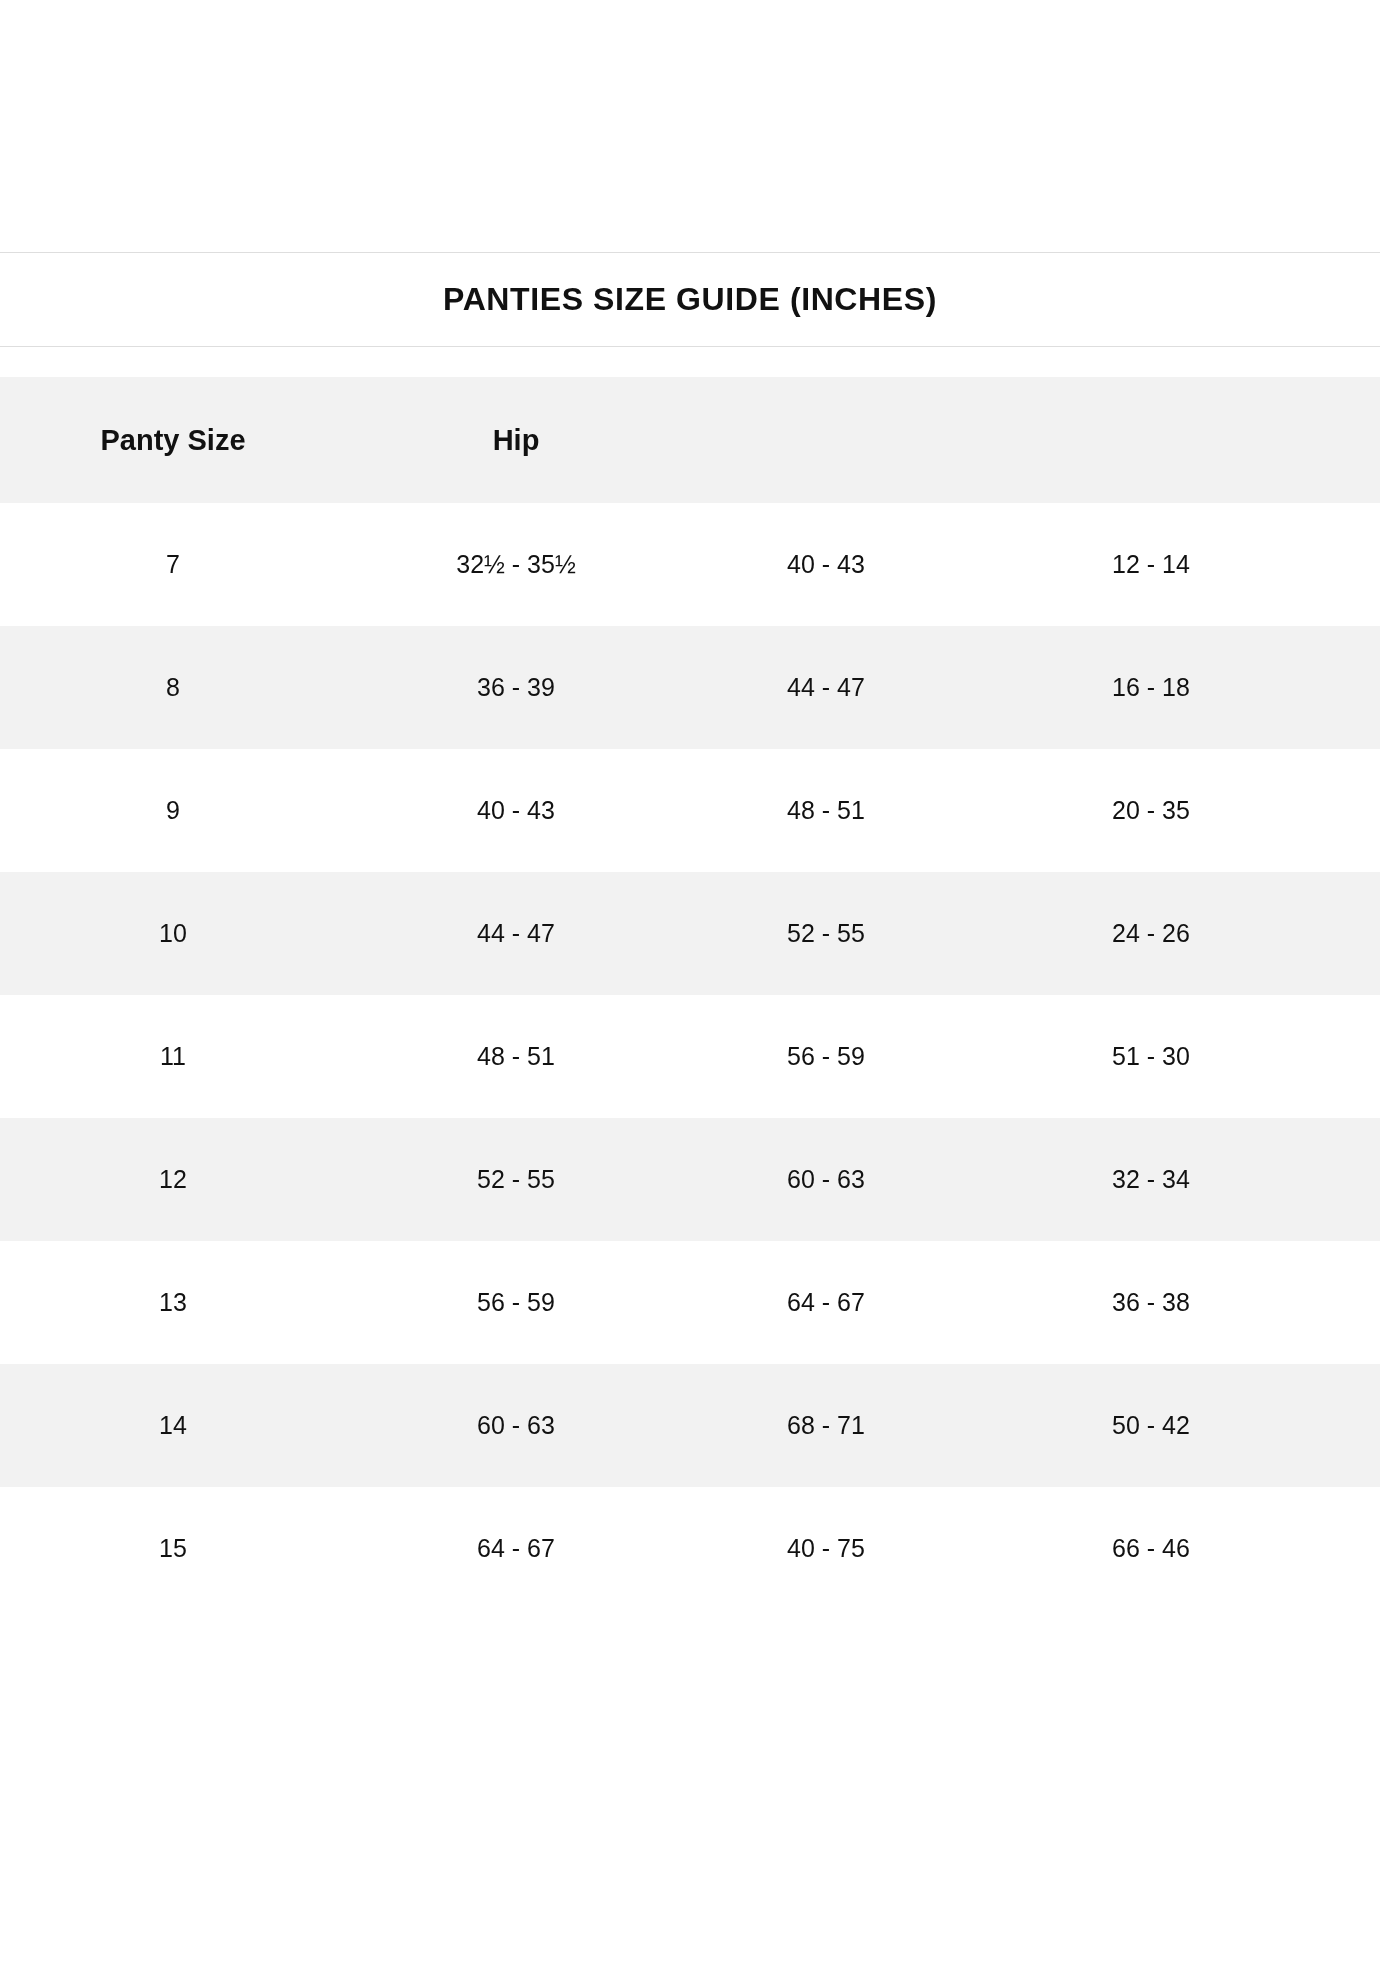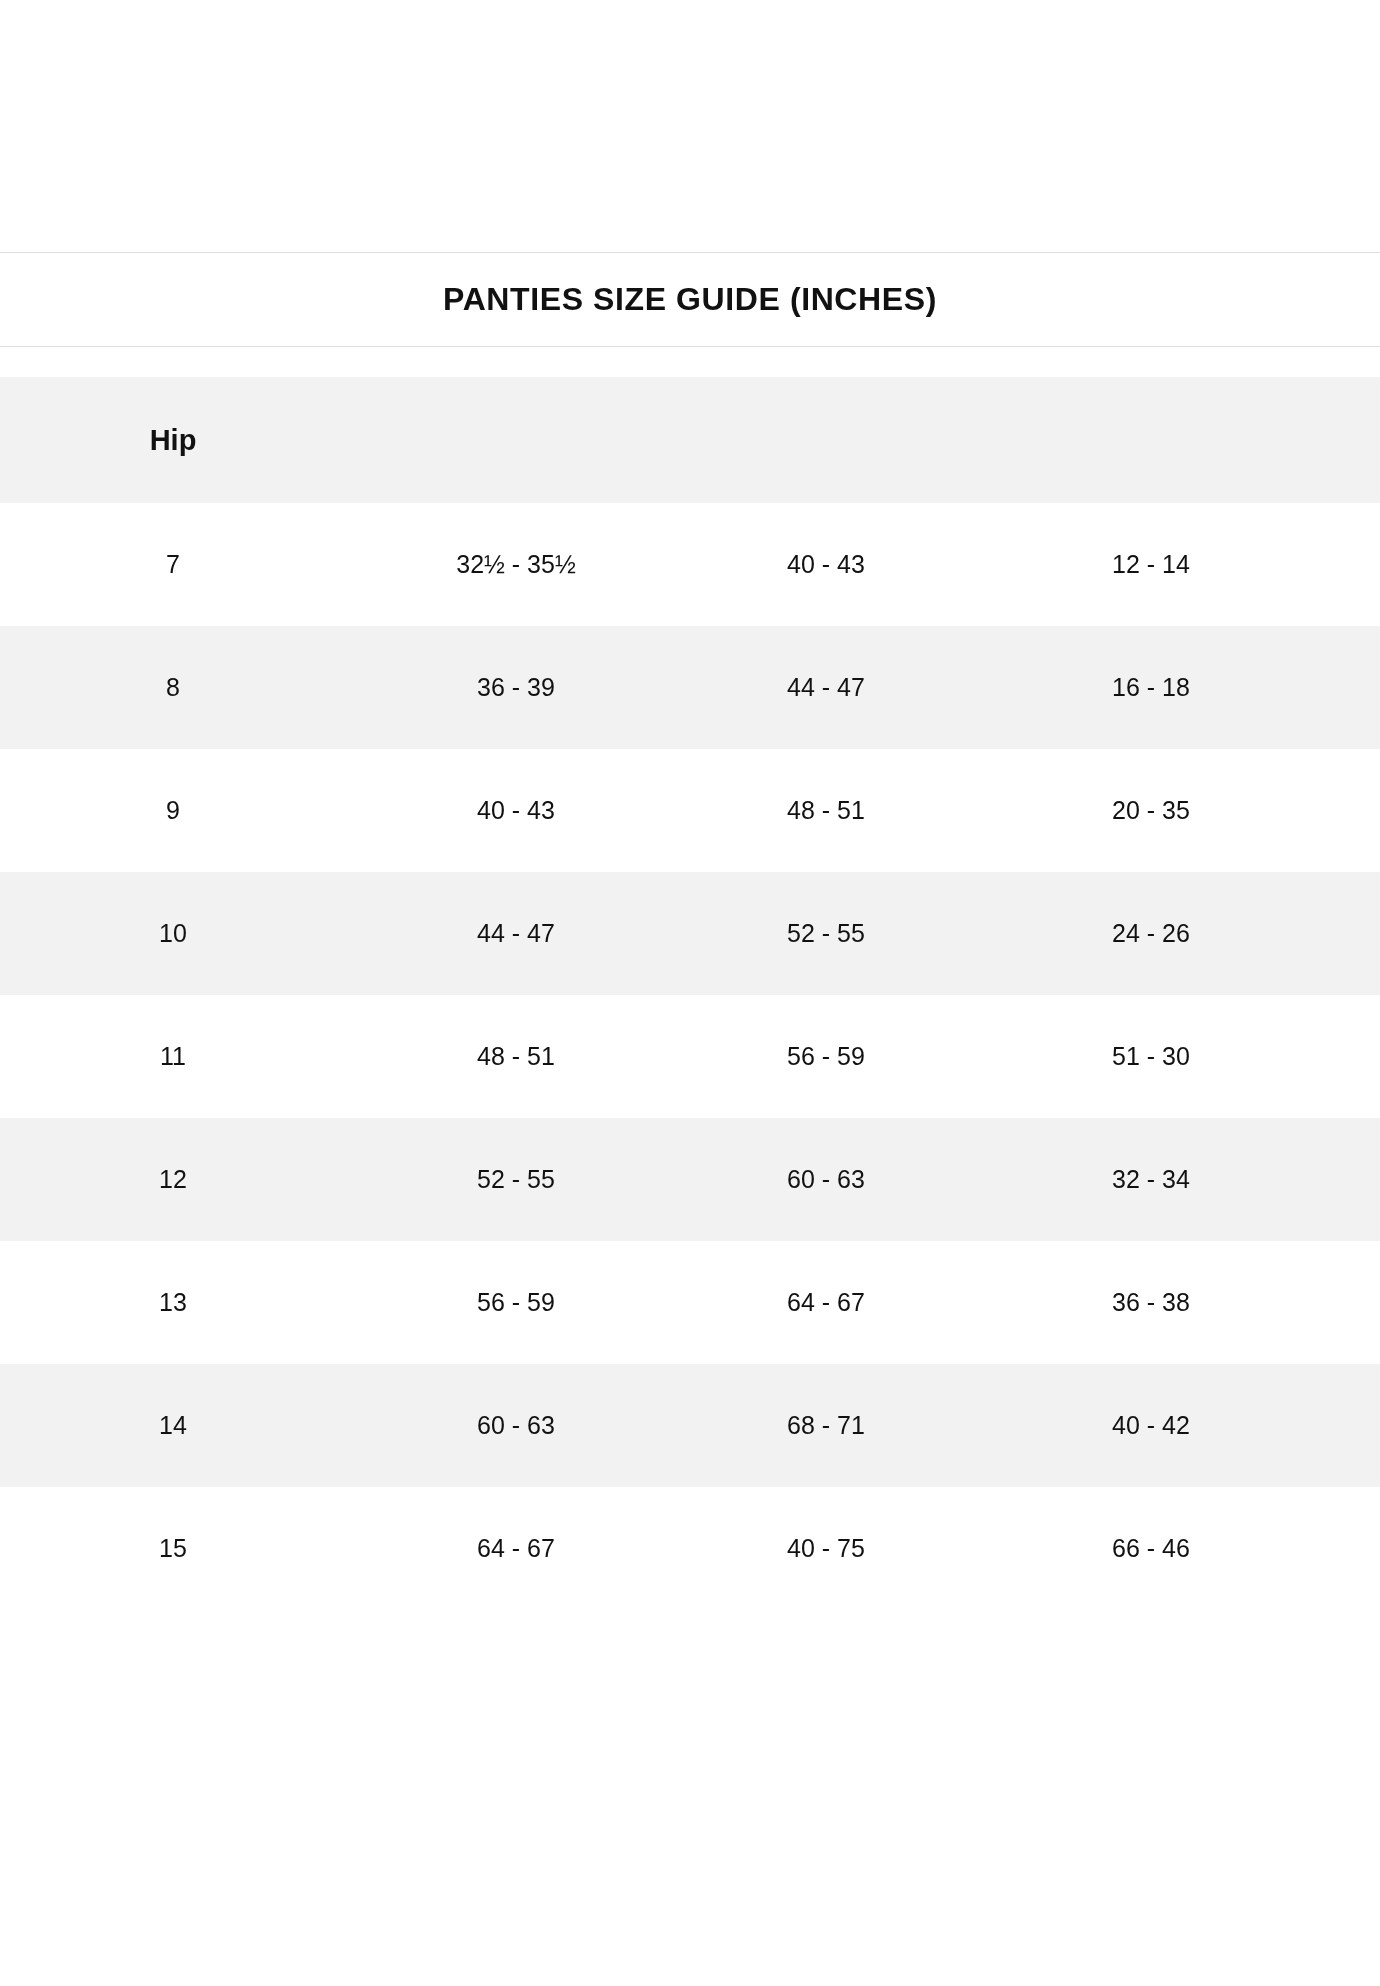--- a/index.html
+++ b/index.html
@@ -75,20 +75,21 @@
     <div class="page-title">PANTIES SIZE GUIDE (INCHES)</div>
   </div>
 
   <div class="hr"></div>
 
   <div class="pre-table-gap"></div>
 
   <div class="size-table">
 
     <div class="t-row t-head">
+      <div>Panty Size</div>
       <div>Hip</div>
     </div>
 
     <div class="t-body">
 
       <div class="t-row">
         <div>7</div>
         <div>32½ - 35½</div>
         <div>40 - 43</div>
         <div>12 - 14</div>
@@ -133,21 +134,21 @@
         <div>13</div>
         <div>56 - 59</div>
         <div>64 - 67</div>
         <div>36 - 38</div>
       </div>
 
       <div class="t-row">
         <div>14</div>
         <div>60 - 63</div>
         <div>68 - 71</div>
-        <div>40 - 42</div>
+        <div>50 - 42</div>
       </div>
 
       <div class="t-row">
         <div>15</div>
         <div>64 - 67</div>
         <div>40 - 75</div>
         <div>66 - 46</div>
       </div>
 
 

